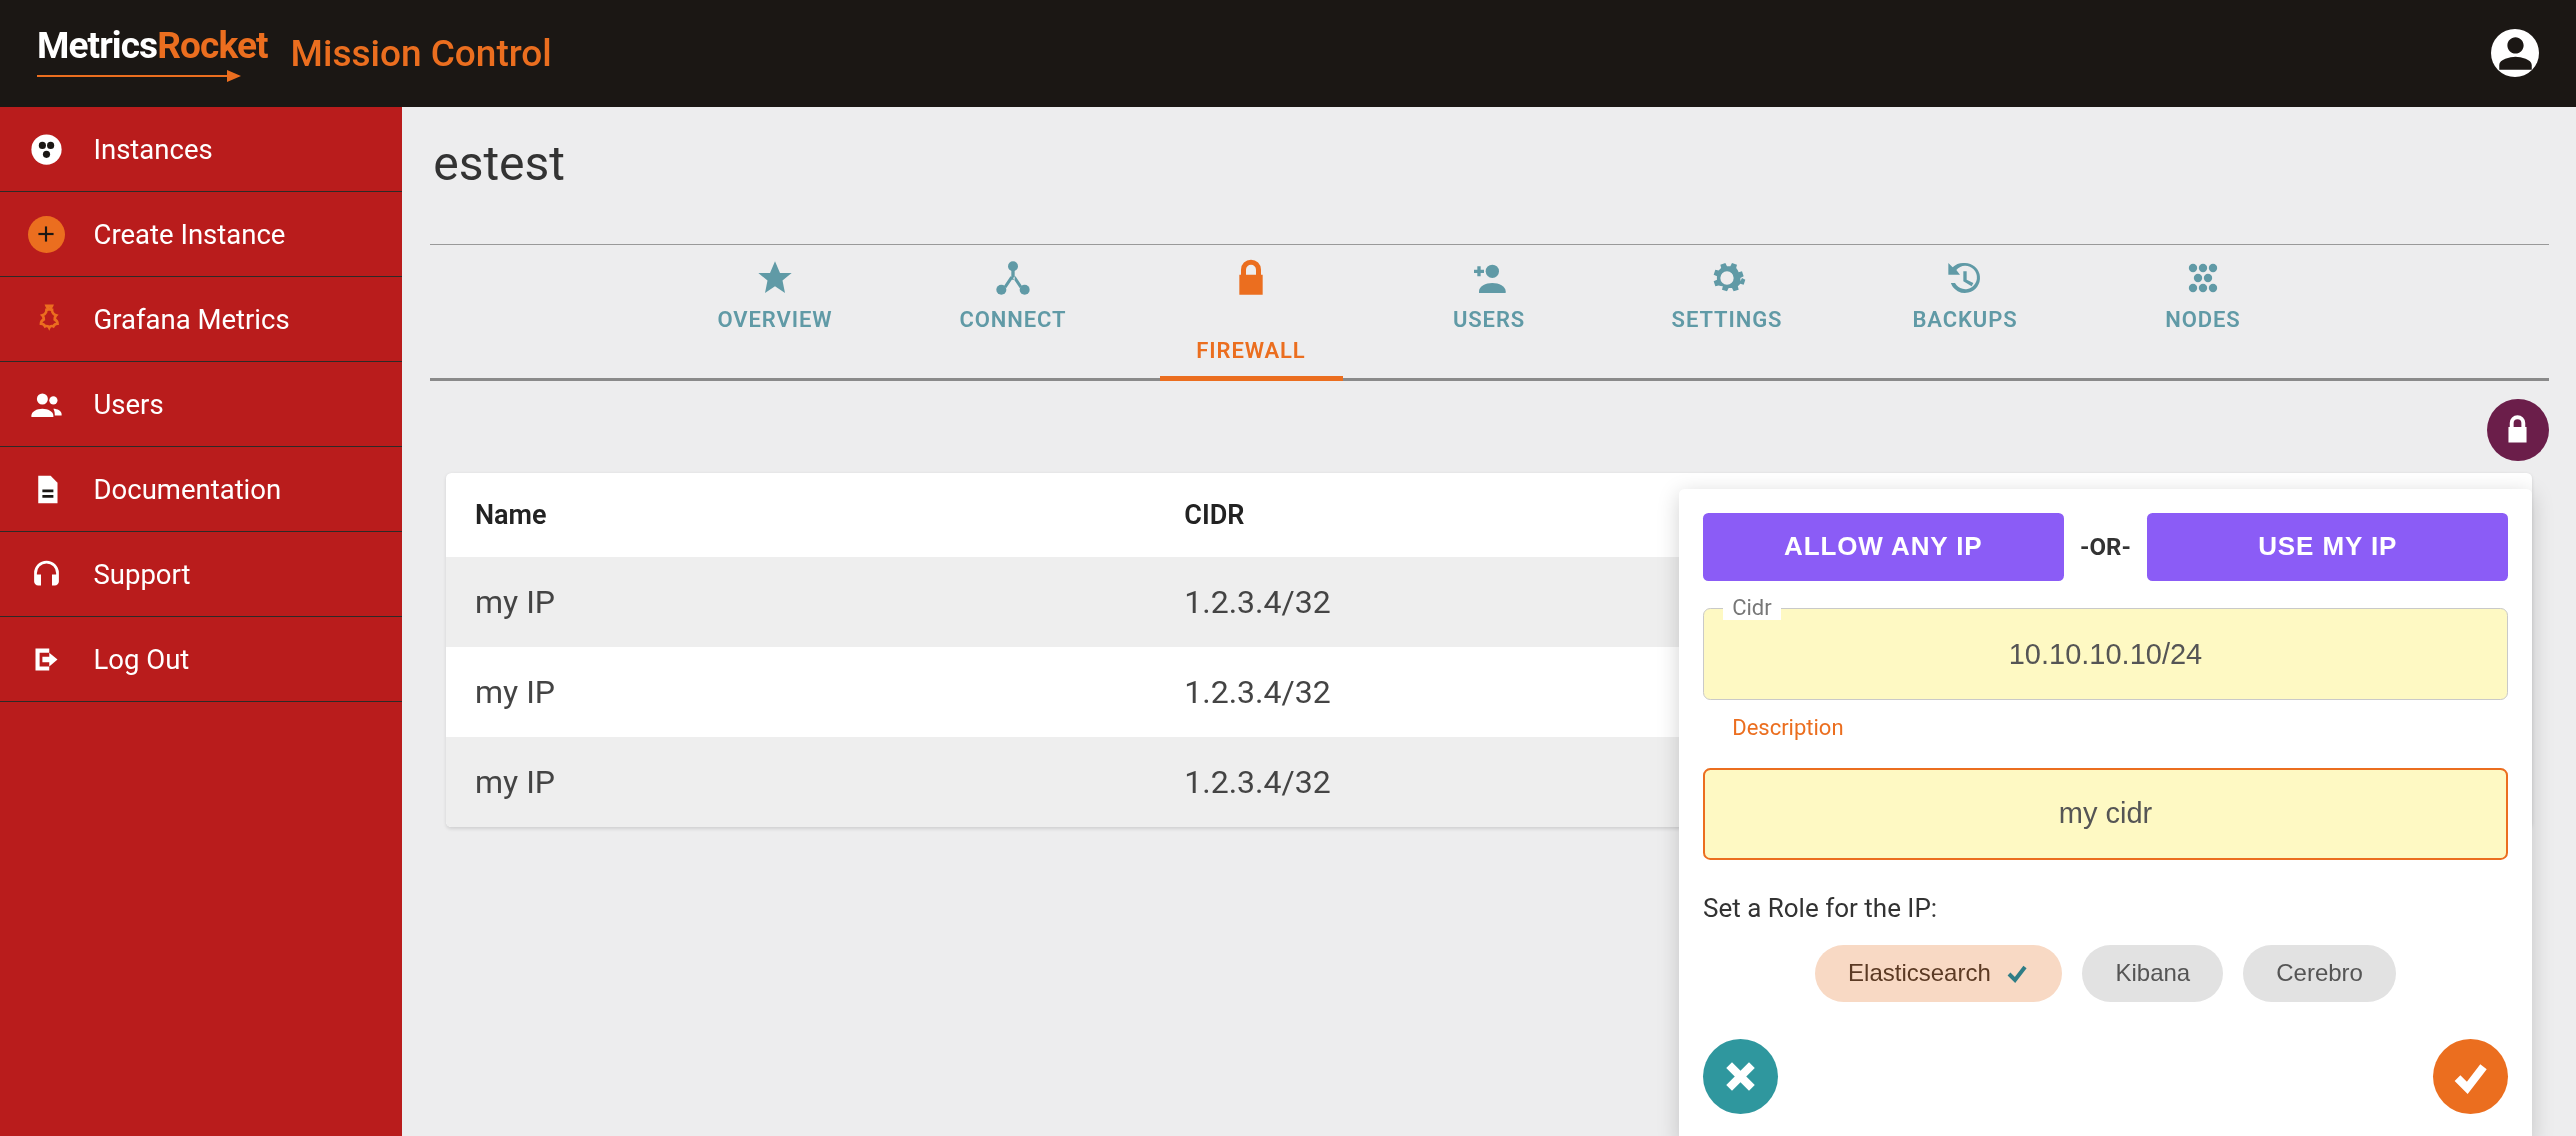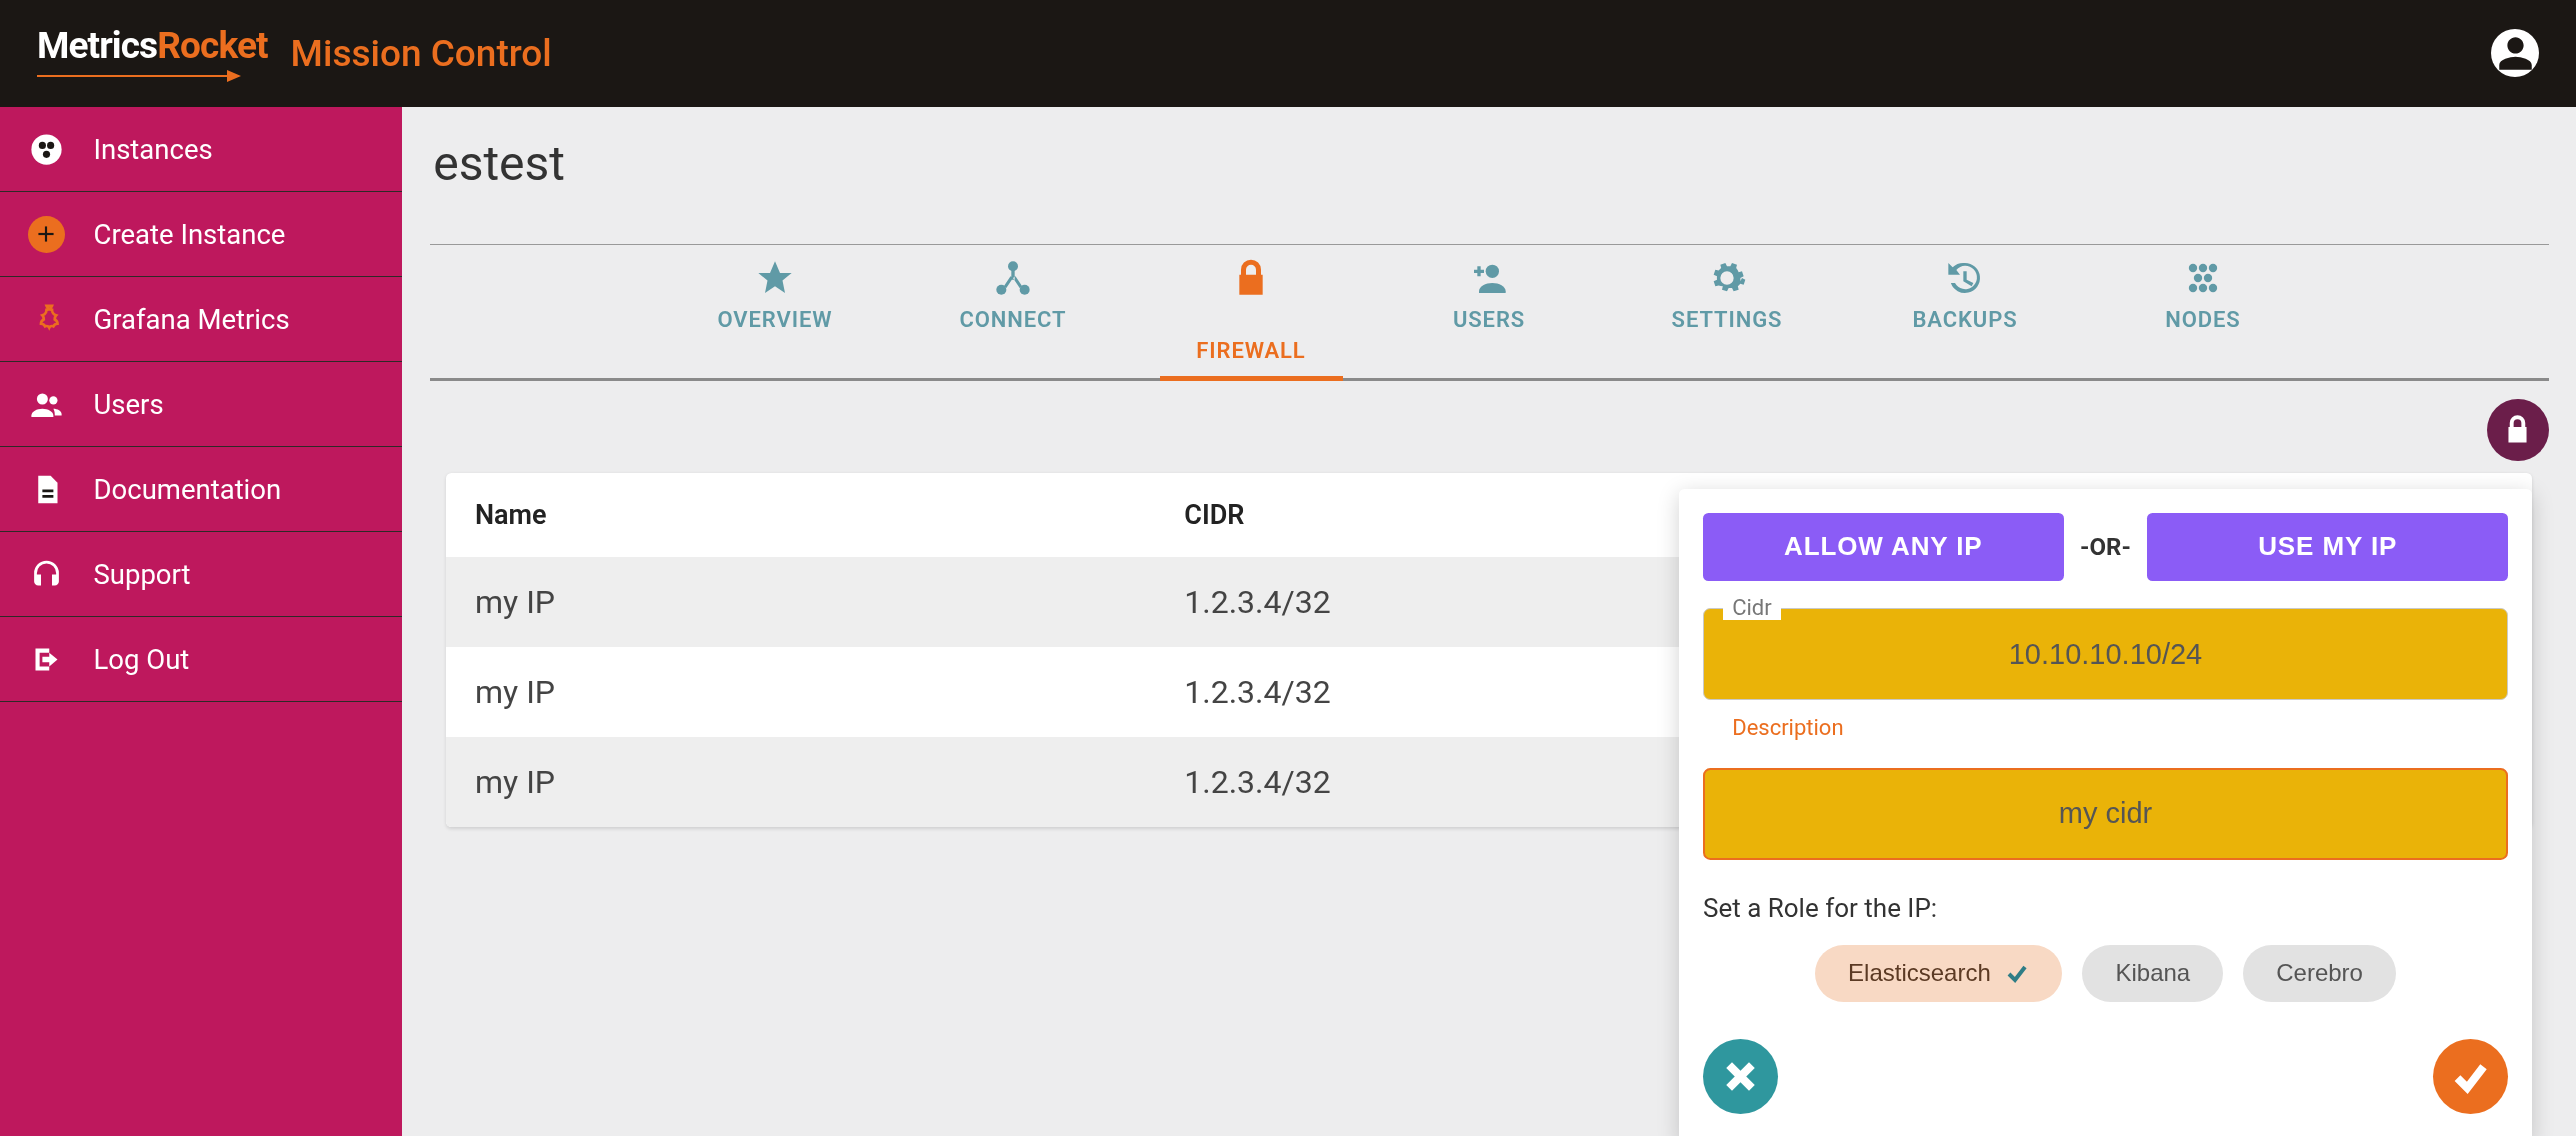--- a/index.html
+++ b/index.html
@@ -13,21 +13,21 @@
 .logo-word .orange { color: #eb6e1f; }
 .logo-rocket { width: 202px; height: 14.7px; margin-top: 1.8px; position: relative; }
 .logo-rocket::before { content:""; position:absolute; left:0; right:0; top:6.4px; height:1.8px; background:#eb6e1f; }
 .logo-rocket::after { content:""; position:absolute; right:-1.8px; top:1.8px; width:0; height:0; border-left:14.7px solid #eb6e1f; border-top:6.4px solid transparent; border-bottom:6.4px solid transparent;}
 .app-title { color: #eb6e1f; font-size: 37px; font-weight: 500; }
 .avatar-top { position: absolute; right: 37px; top: 29px; width: 48px; height: 48px; border-radius: 50%; background: #fff; display:flex; align-items:center; justify-content:center; }
 .avatar-top svg { width: 39px; height: 39px; fill:#1b1714; }
 
 
 .shell { display: flex; height: calc(100% - 107px); }
-.sidebar { width: 402px; background: #be185d; color: #fff; display: flex; flex-direction: column; }
+.sidebar { width: 402px; background: #b91c1c; color: #fff; display: flex; flex-direction: column; }
 .side-item { display: flex; align-items: center; gap: 29px; padding: 0 27.5px; height: 85px; border-bottom: 0.9px solid #2e2a27; cursor: pointer; font-size: 27.5px; font-weight: 400; }
 .side-item .ico { width: 37px; height: 37px; display:flex; align-items:center; justify-content:center; }
 .side-item .ico svg { width: 33px; height: 33px; fill: #fff; }
 .side-item.create .ico { background:#eb6e1f; border-radius:50%; }
 .side-item.create .ico svg { fill:#1b1714; width:26px; height:26px; }
 .side-item.grafana .ico svg { fill:#eb6e1f; }
 
 .main { flex:1; padding: 27.5px 27.5px 0 27.5px; position: relative; overflow:hidden; }
 .page-title { font-size: 48px; font-weight: 400; padding: 0 0 16.5px 3.7px; color: #333; }
 .tab-strip-wrap { border-top: 0.9px solid #999; border-bottom: 3.7px solid #8a8a8a; margin-top: 36px; }
@@ -49,21 +49,21 @@
 .tbl th { text-align:left; font-size: 27px; font-weight:600; padding: 26px 29px; }
 .tbl td { font-size: 32px; padding: 26px 29px; color:#444; }
 .tbl tbody tr:nth-child(odd) { background:#eeeeee; }
 
 
 .panel { position:absolute; right: 16.5px; top: 108px; width: 853px; background:#fff; border-radius:5.5px; box-shadow: 0 5.5px 22px rgba(0,0,0,0.18); padding: 24px 24px 27.5px 24px; }
 .panel-row1 { display:flex; align-items:center; gap: 16.5px; }
 .btn-dark { flex:1; background:#8b5cf6; color:#fff; border:none; border-radius:5.5px; height:68px; font-size:26px; font-weight:600; letter-spacing:0.9px; cursor:pointer; }
 .or-sep { font-size:24px; font-weight:700; color:#333; }
 .field { position:relative; margin-top: 27.5px; }
-.field input { width:100%; height: 92px; border:1.8px solid #c9c9c9; border-radius:7.3px; font-size:29px; text-align:center; color:#555; outline:none; background:#eab308; }
+.field input { width:100%; height: 92px; border:1.8px solid #c9c9c9; border-radius:7.3px; font-size:29px; text-align:center; color:#555; outline:none; background:#fef9c3; }
 .field.focused input { border:2.8px solid #eb6e1f;margin-top:40px; }
 .field .lbl { position:absolute; top:-13px; left:20px; background:#fff; padding:0 9.2px; font-size:22px; color:#777; }
 .field.focused .lbl { color:#eb6e1f; }
 
 .role-label { font-size:26px; color:#333; margin-top: 33px; }
 .chips { display:flex; gap: 20px; margin-top: 22px; justify-content:center; }
 .chip { border:none; border-radius: 37px; padding: 14.7px 33px; font-size:24px; cursor:pointer; display:flex; align-items:center; gap:14.7px; }
 .chip.sel { background:#f8d9c4; color:#5b3a24; }
 .chip.sel svg { width:24px; height:24px; stroke:#2f7d86; stroke-width:4; fill:none; }
 .chip.norm { background:#e2e2e2; color:#555; }

